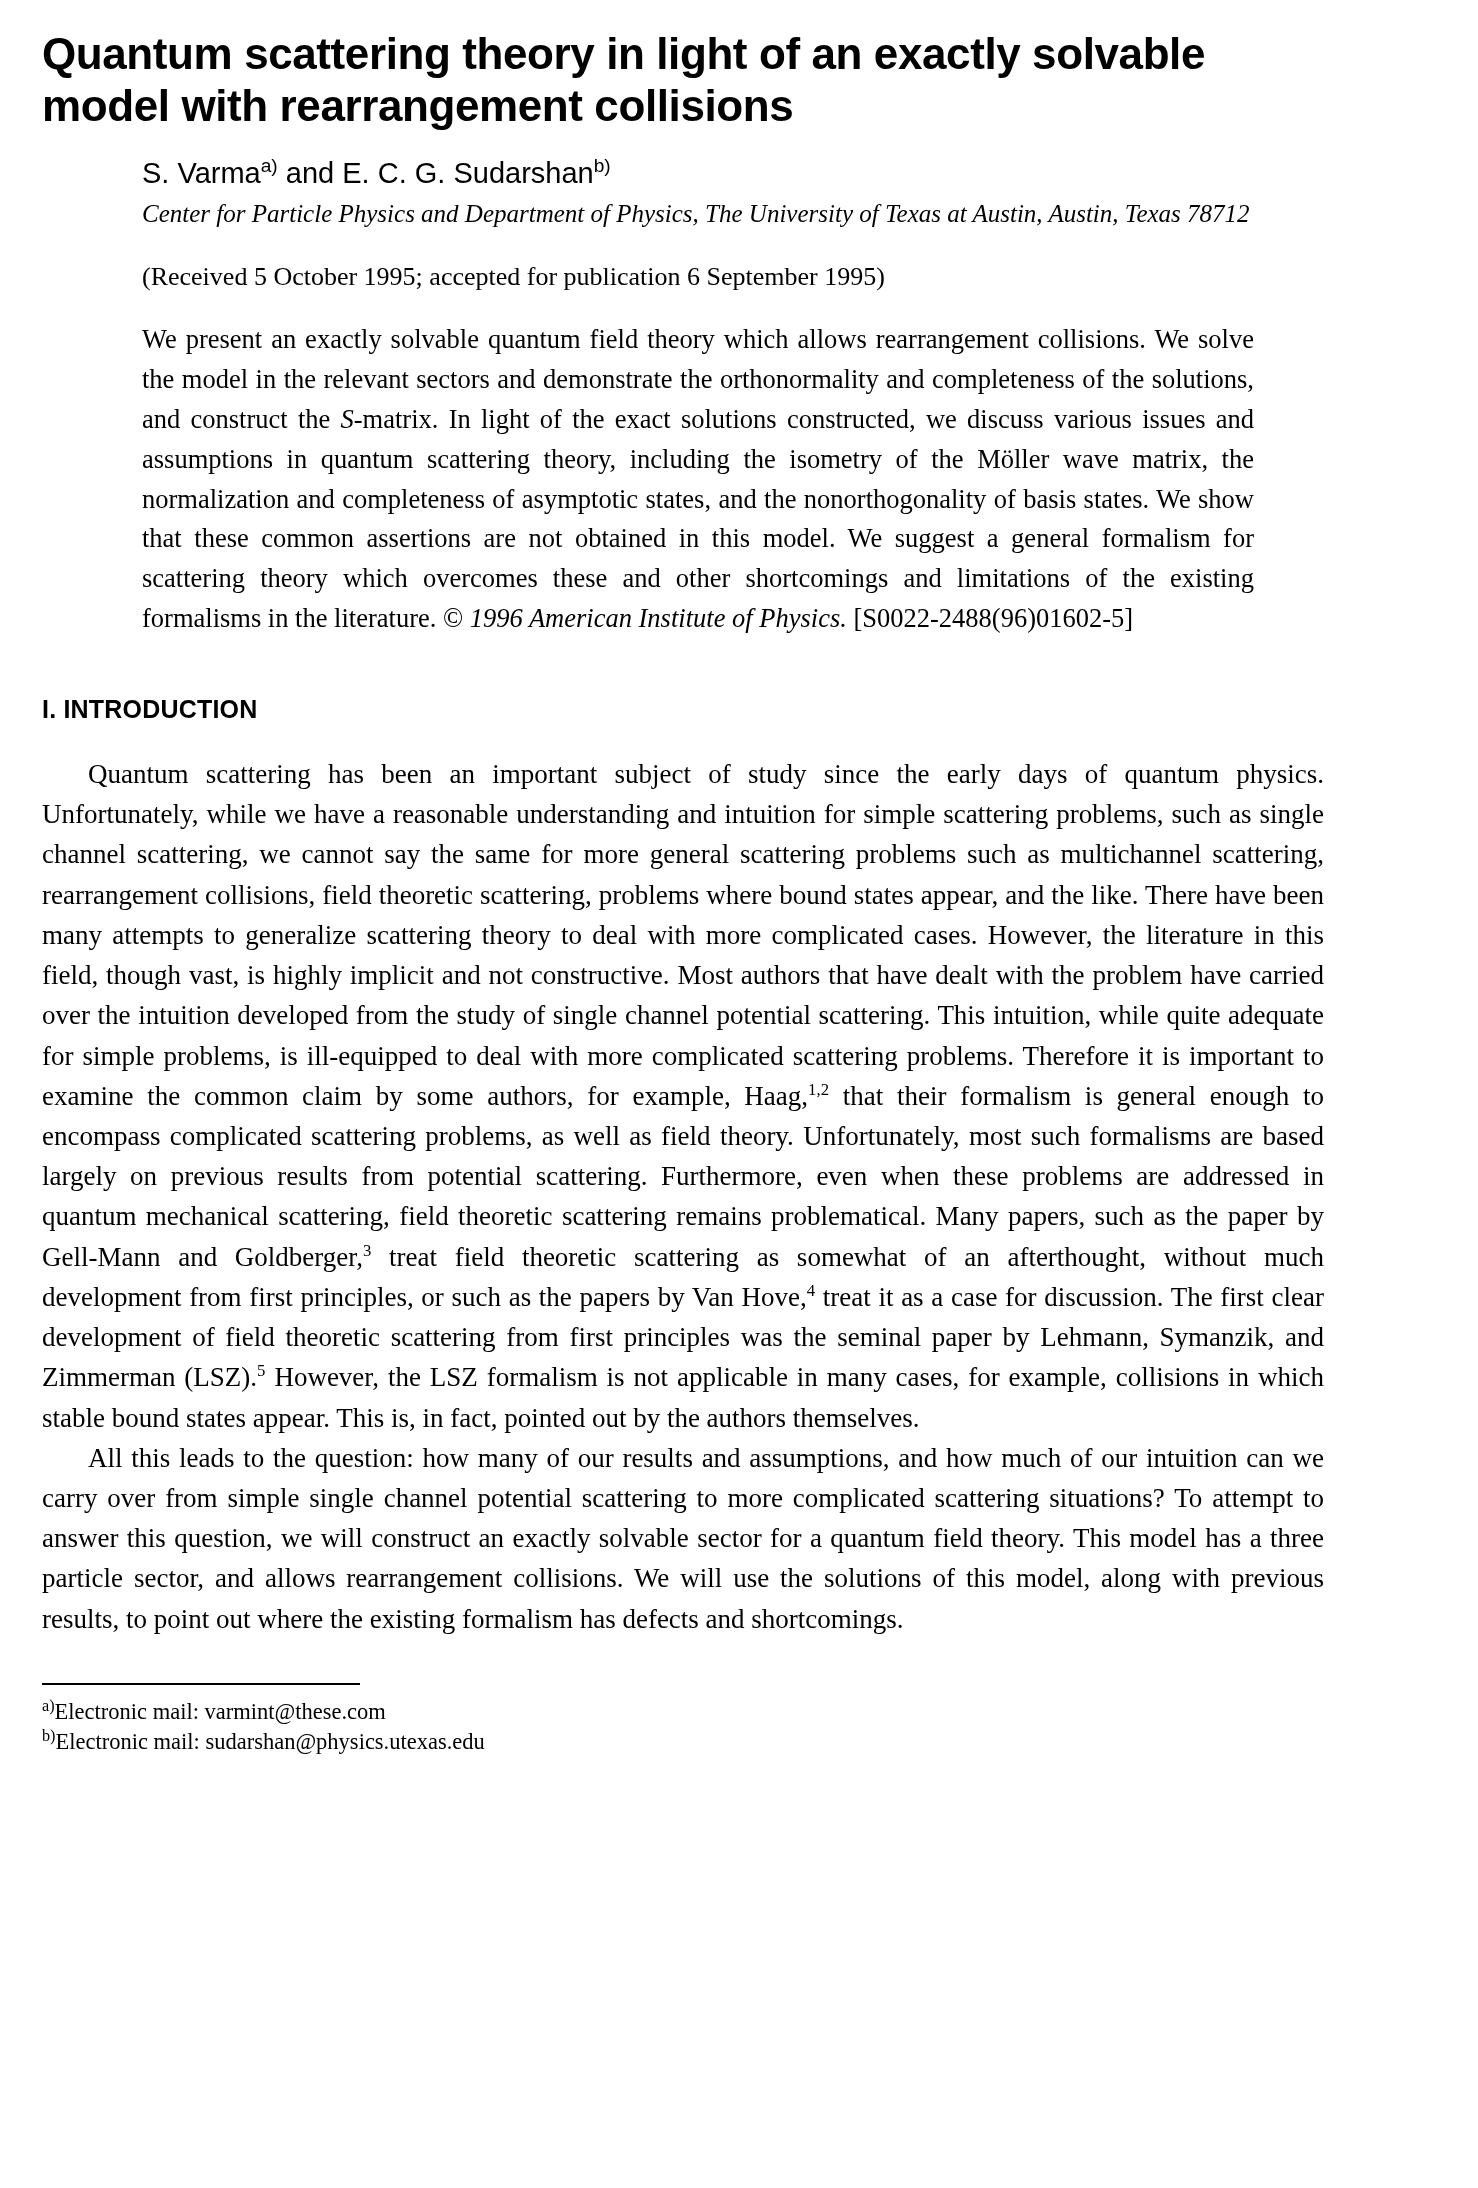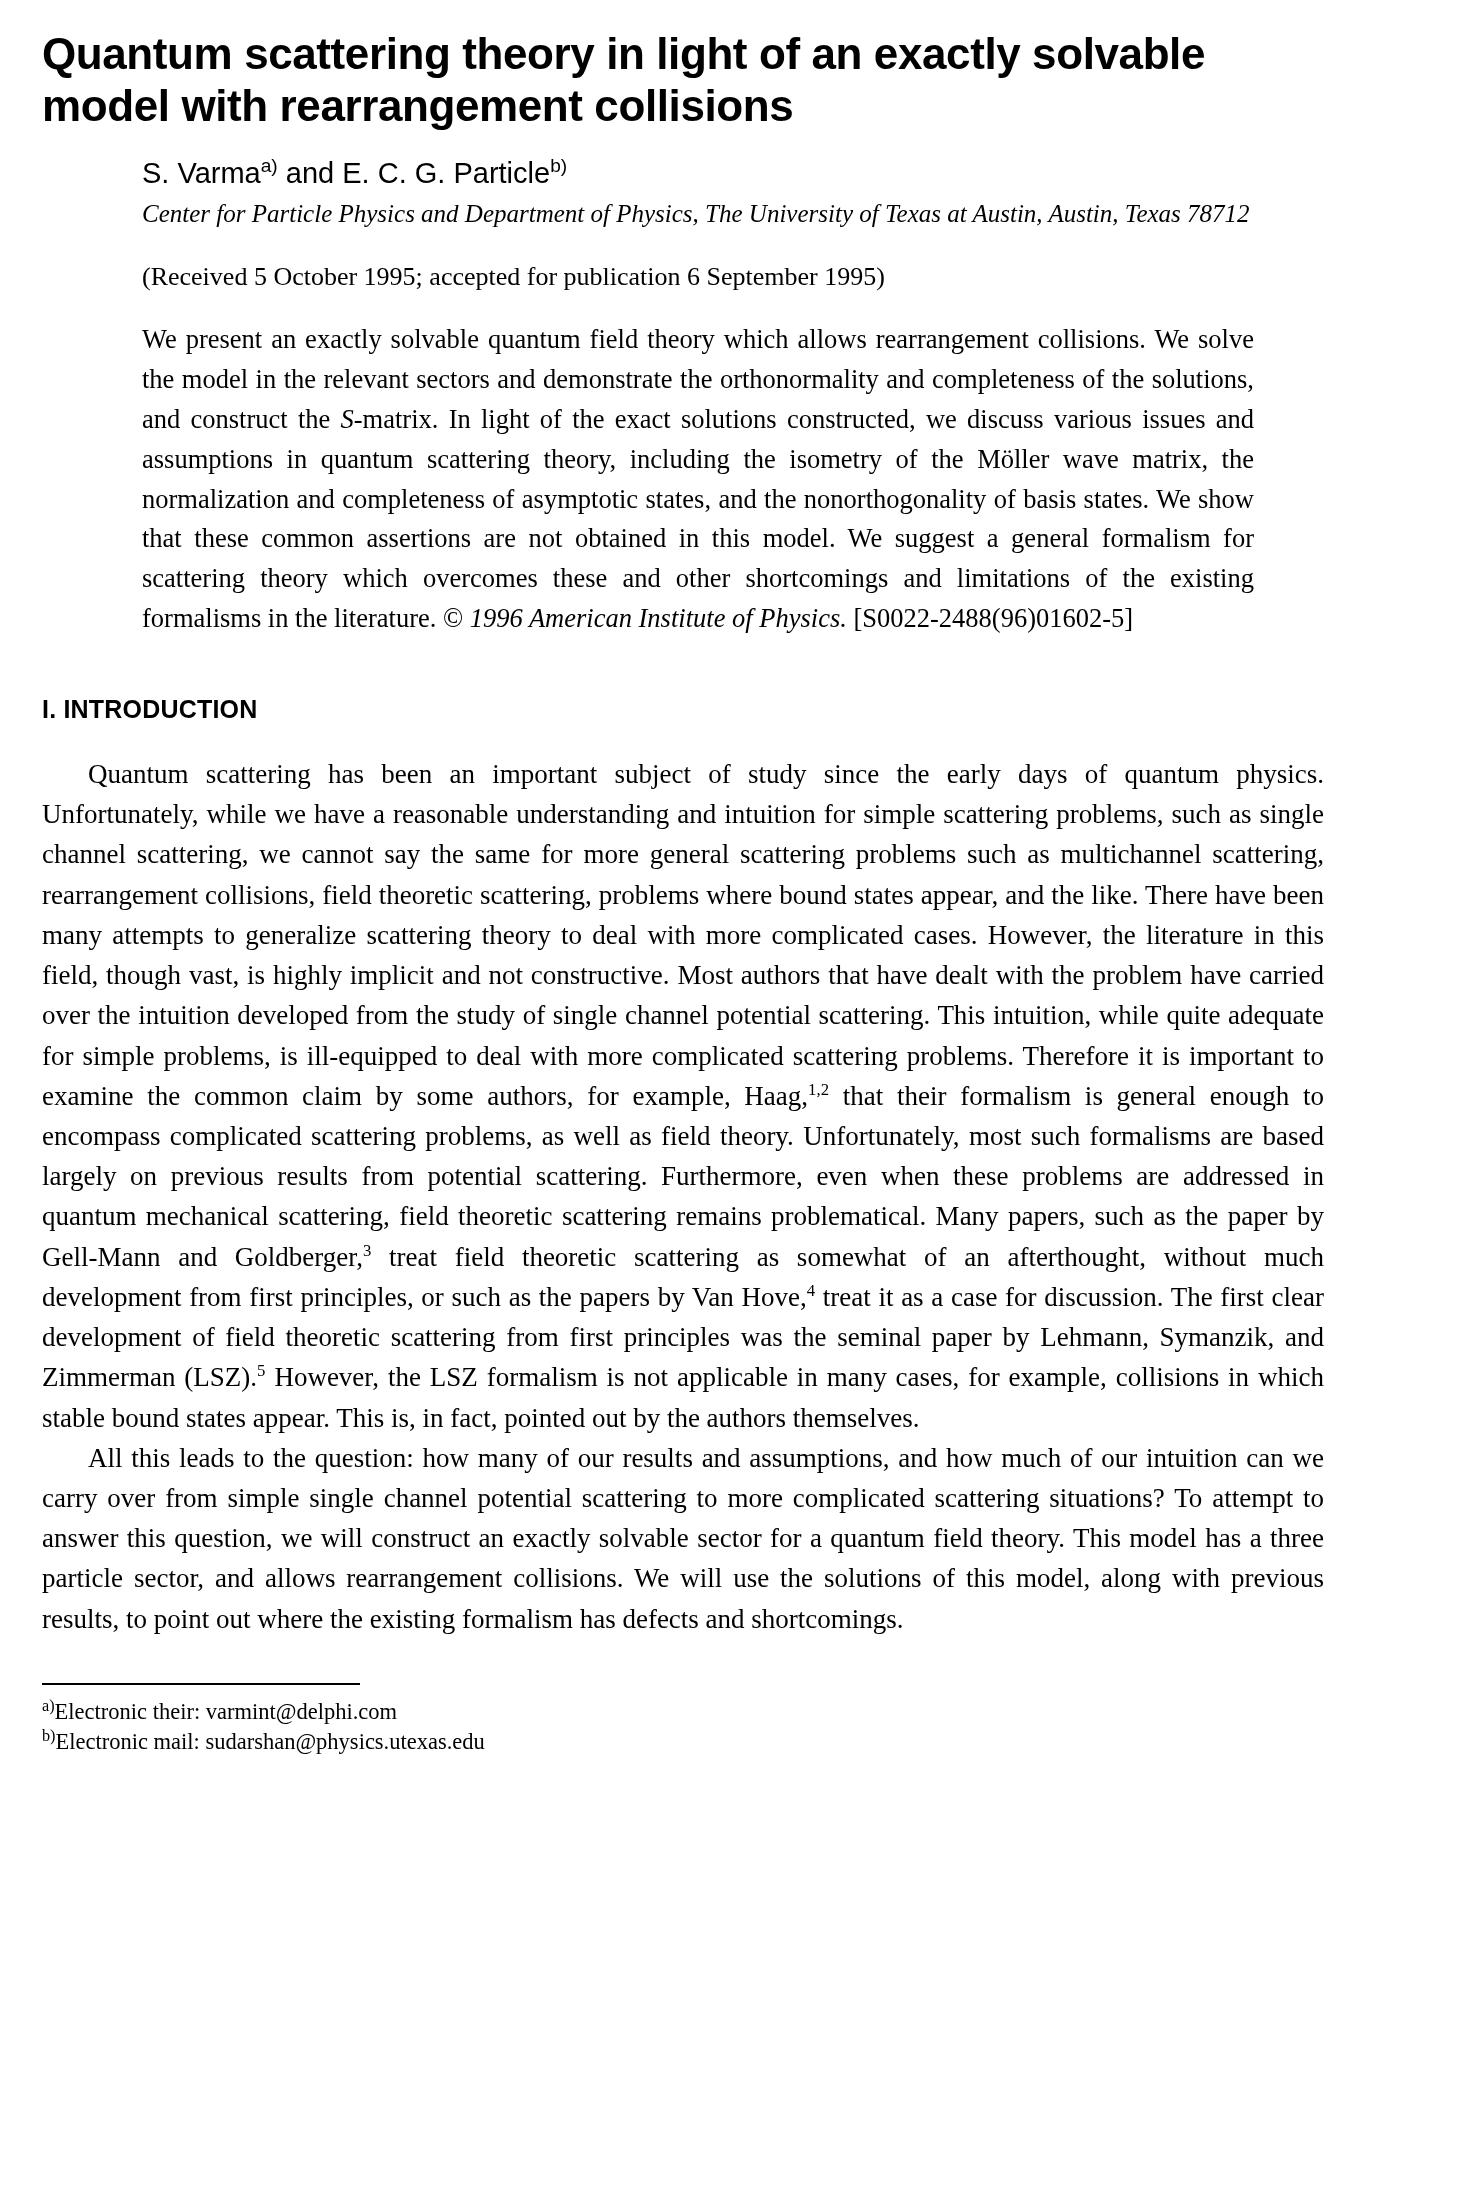--- a/index.html
+++ b/index.html
@@ -126,34 +126,34 @@
   }
 </style>
 </head>
 <body>
 
 <div class="page">
 
   <h1 class="title">Quantum scattering theory in light of an exactly solvable model with rearrangement collisions</h1>
 
   <div class="indent-block">
-    <div class="authors"><span>S. Varma</span><sup>a)</sup><span> and E. C. G. Particle</span><sup>b)</sup></div>
+    <div class="authors"><span>S. Varma</span><sup>a)</sup><span> and E. C. G. Sudarshan</span><sup>b)</sup></div>
 
     <div class="affiliation">Center for Particle Physics and Department of Physics, The University of Texas at Austin, Austin, Texas 78712</div>
 
     <div class="received">(Received 5 October 1995; accepted for publication 6 September 1995)</div>
   </div>
 
   <div class="abstract"><span>We present an exactly solvable quantum field theory which allows rearrangement collisions. We solve the model in the relevant sectors and demonstrate the orthonormality and completeness of the solutions, and construct the </span><i>S</i><span>-matrix. In light of the exact solutions constructed, we discuss various issues and assumptions in quantum scattering theory, including the isometry of the Möller wave matrix, the normalization and completeness of asymptotic states, and the nonorthogonality of basis states. We show that these common assertions are not obtained in this model. We suggest a general formalism for scattering theory which overcomes these and other shortcomings and limitations of the existing formalisms in the literature. © </span><i>1996 American Institute of Physics.</i><span> [S0022-2488(96)01602-5]</span></div>
 
   <h2 class="section-heading">I. INTRODUCTION</h2>
 
   <p class="body-text first"><span class="ind"></span><span>Quantum scattering has been an important subject of study since the early days of quantum physics. Unfortunately, while we have a reasonable understanding and intuition for simple scattering problems, such as single channel scattering, we cannot say the same for more general scattering problems such as multichannel scattering, rearrangement collisions, field theoretic scattering, problems where bound states appear, and the like. There have been many attempts to generalize scattering theory to deal with more complicated cases. However, the literature in this field, though vast, is highly implicit and not constructive. Most authors that have dealt with the problem have carried over the intuition developed from the study of single channel potential scattering. This intuition, while quite adequate for simple problems, is ill-equipped to deal with more complicated scattering problems. Therefore it is important to examine the common claim by some authors, for example, Haag,</span><sup>1,2</sup><span> that their formalism is general enough to encompass complicated scattering problems, as well as field theory. Unfortunately, most such formalisms are based largely on previous results from potential scattering. Furthermore, even when these problems are addressed in quantum mechanical scattering, field theoretic scattering remains problematical. Many papers, such as the paper by Gell-Mann and Goldberger,</span><sup>3</sup><span> treat field theoretic scattering as somewhat of an afterthought, without much development from first principles, or such as the papers by Van Hove,</span><sup>4</sup><span> treat it as a case for discussion. The first clear development of field theoretic scattering from first principles was the seminal paper by Lehmann, Symanzik, and Zimmerman (LSZ).</span><sup>5</sup><span> However, the LSZ formalism is not applicable in many cases, for example, collisions in which stable bound states appear. This is, in fact, pointed out by the authors themselves.</span></p>
 
   <p class="body-text"><span class="ind"></span><span>All this leads to the question: how many of our results and assumptions, and how much of our intuition can we carry over from simple single channel potential scattering to more complicated scattering situations? To attempt to answer this question, we will construct an exactly solvable sector for a quantum field theory. This model has a three particle sector, and allows rearrangement collisions. We will use the solutions of this model, along with previous results, to point out where the existing formalism has defects and shortcomings.</span></p>
 
   <div class="footnote-area">
     <div class="footnote-rule"></div>
-    <div class="footnote"><sup>a)</sup><span>Electronic their: varmint@delphi.com</span></div>
+    <div class="footnote"><sup>a)</sup><span>Electronic mail: varmint@these.com</span></div>
     <div class="footnote"><sup>b)</sup><span>Electronic mail: sudarshan@physics.utexas.edu</span></div>
   </div>
 
 </div>
 
 </body></html>

